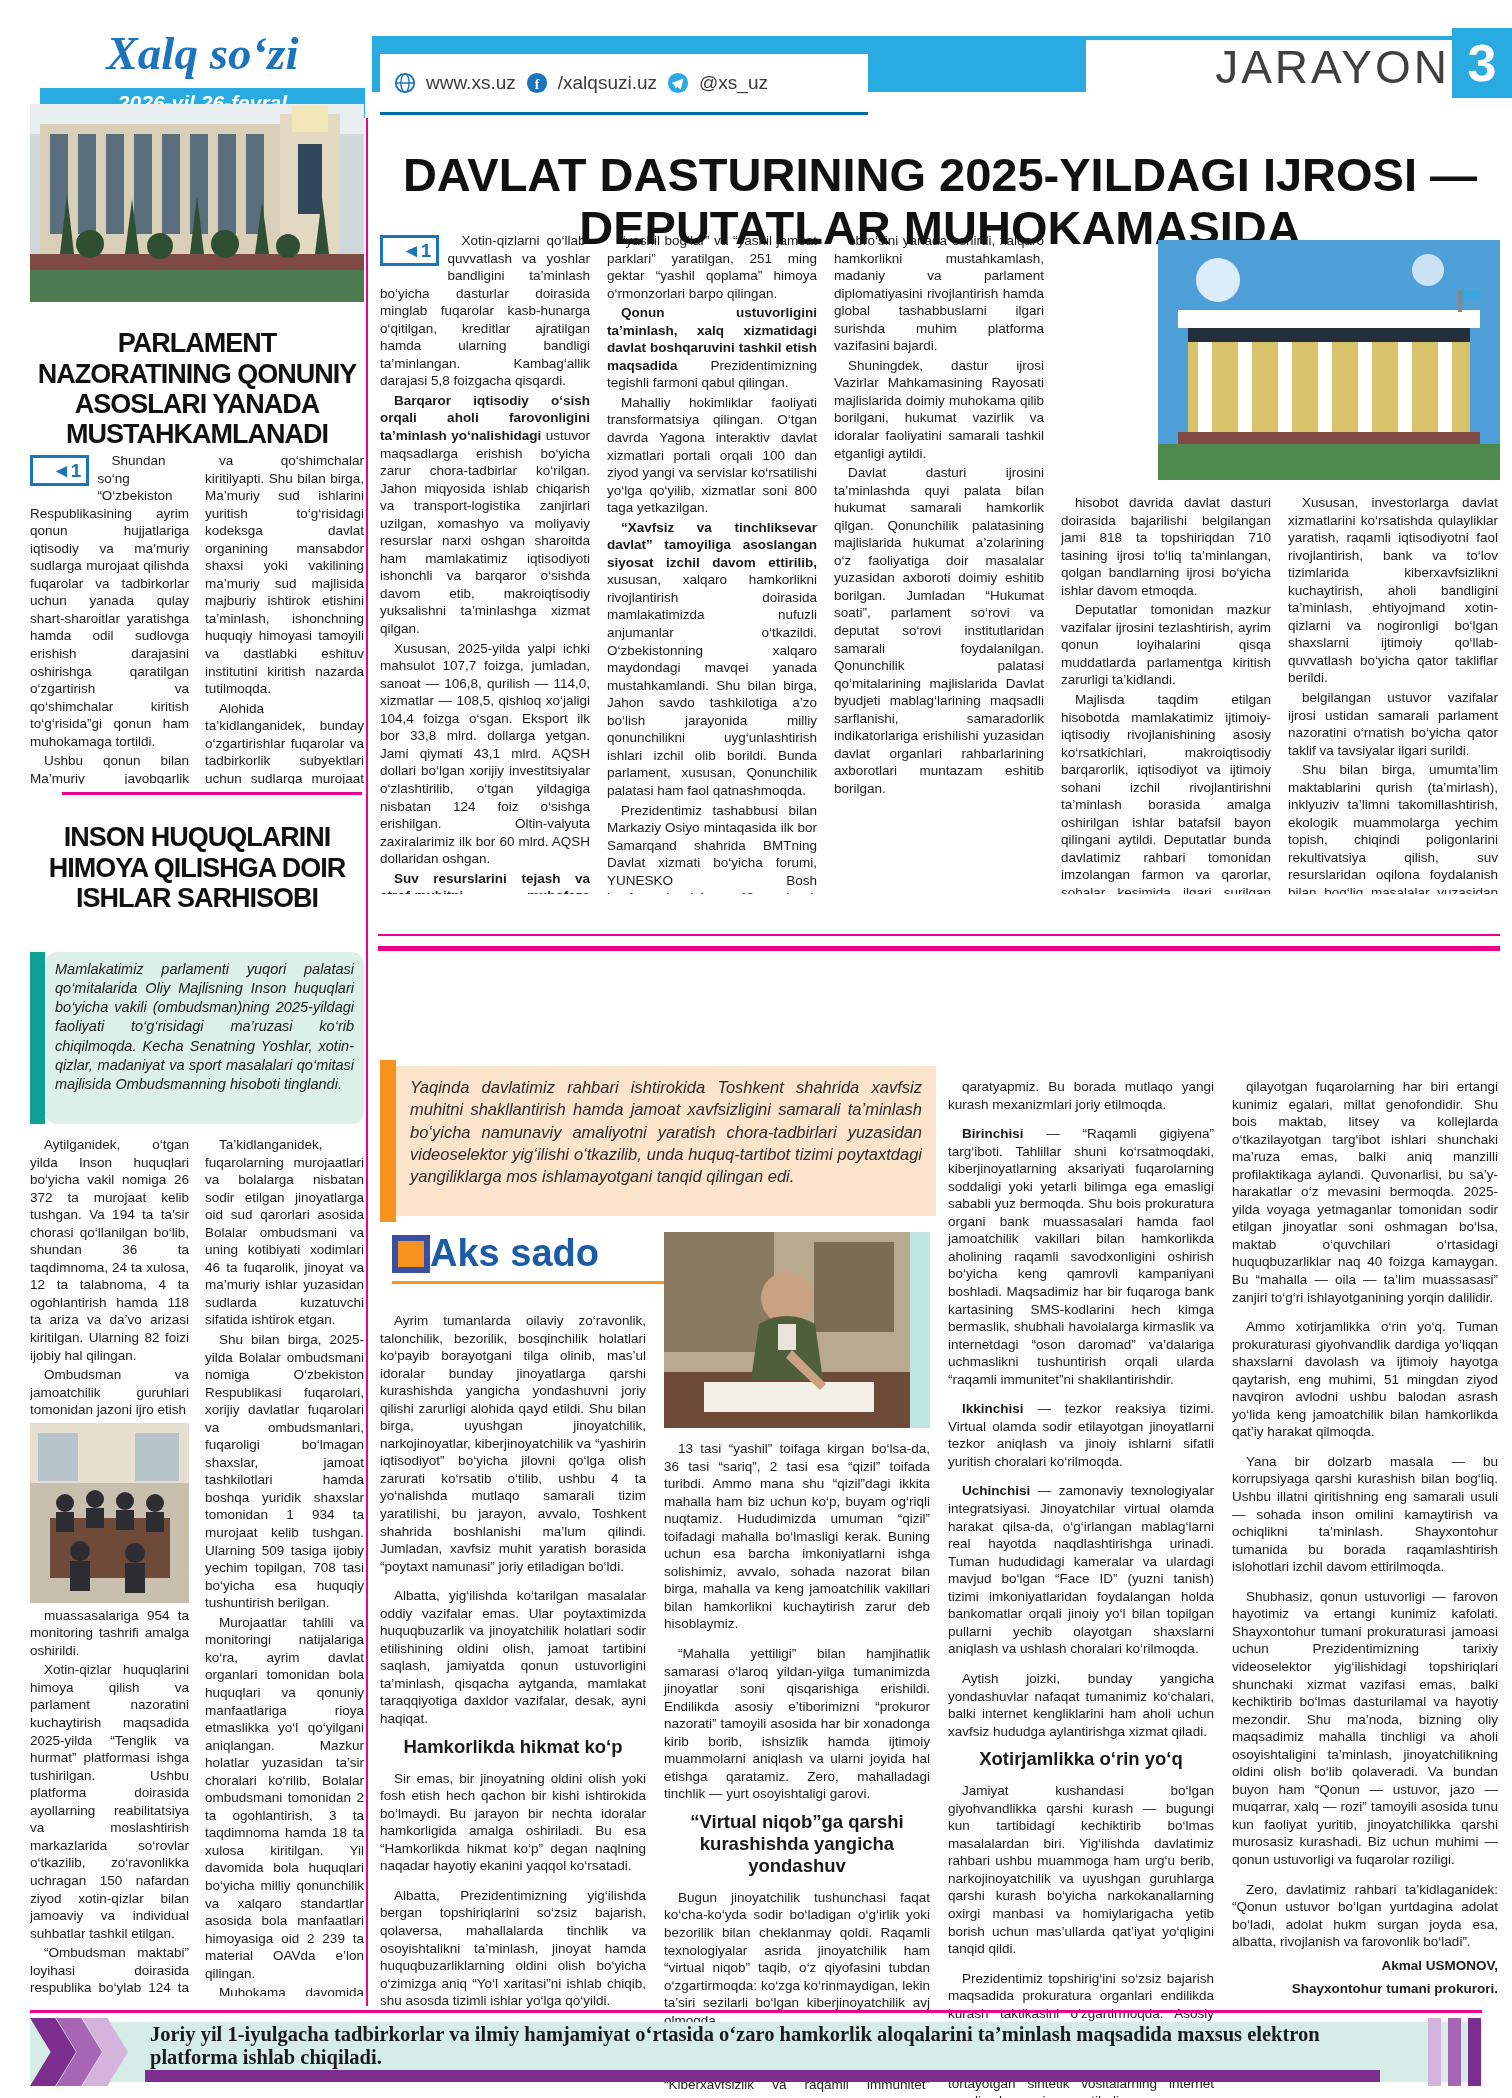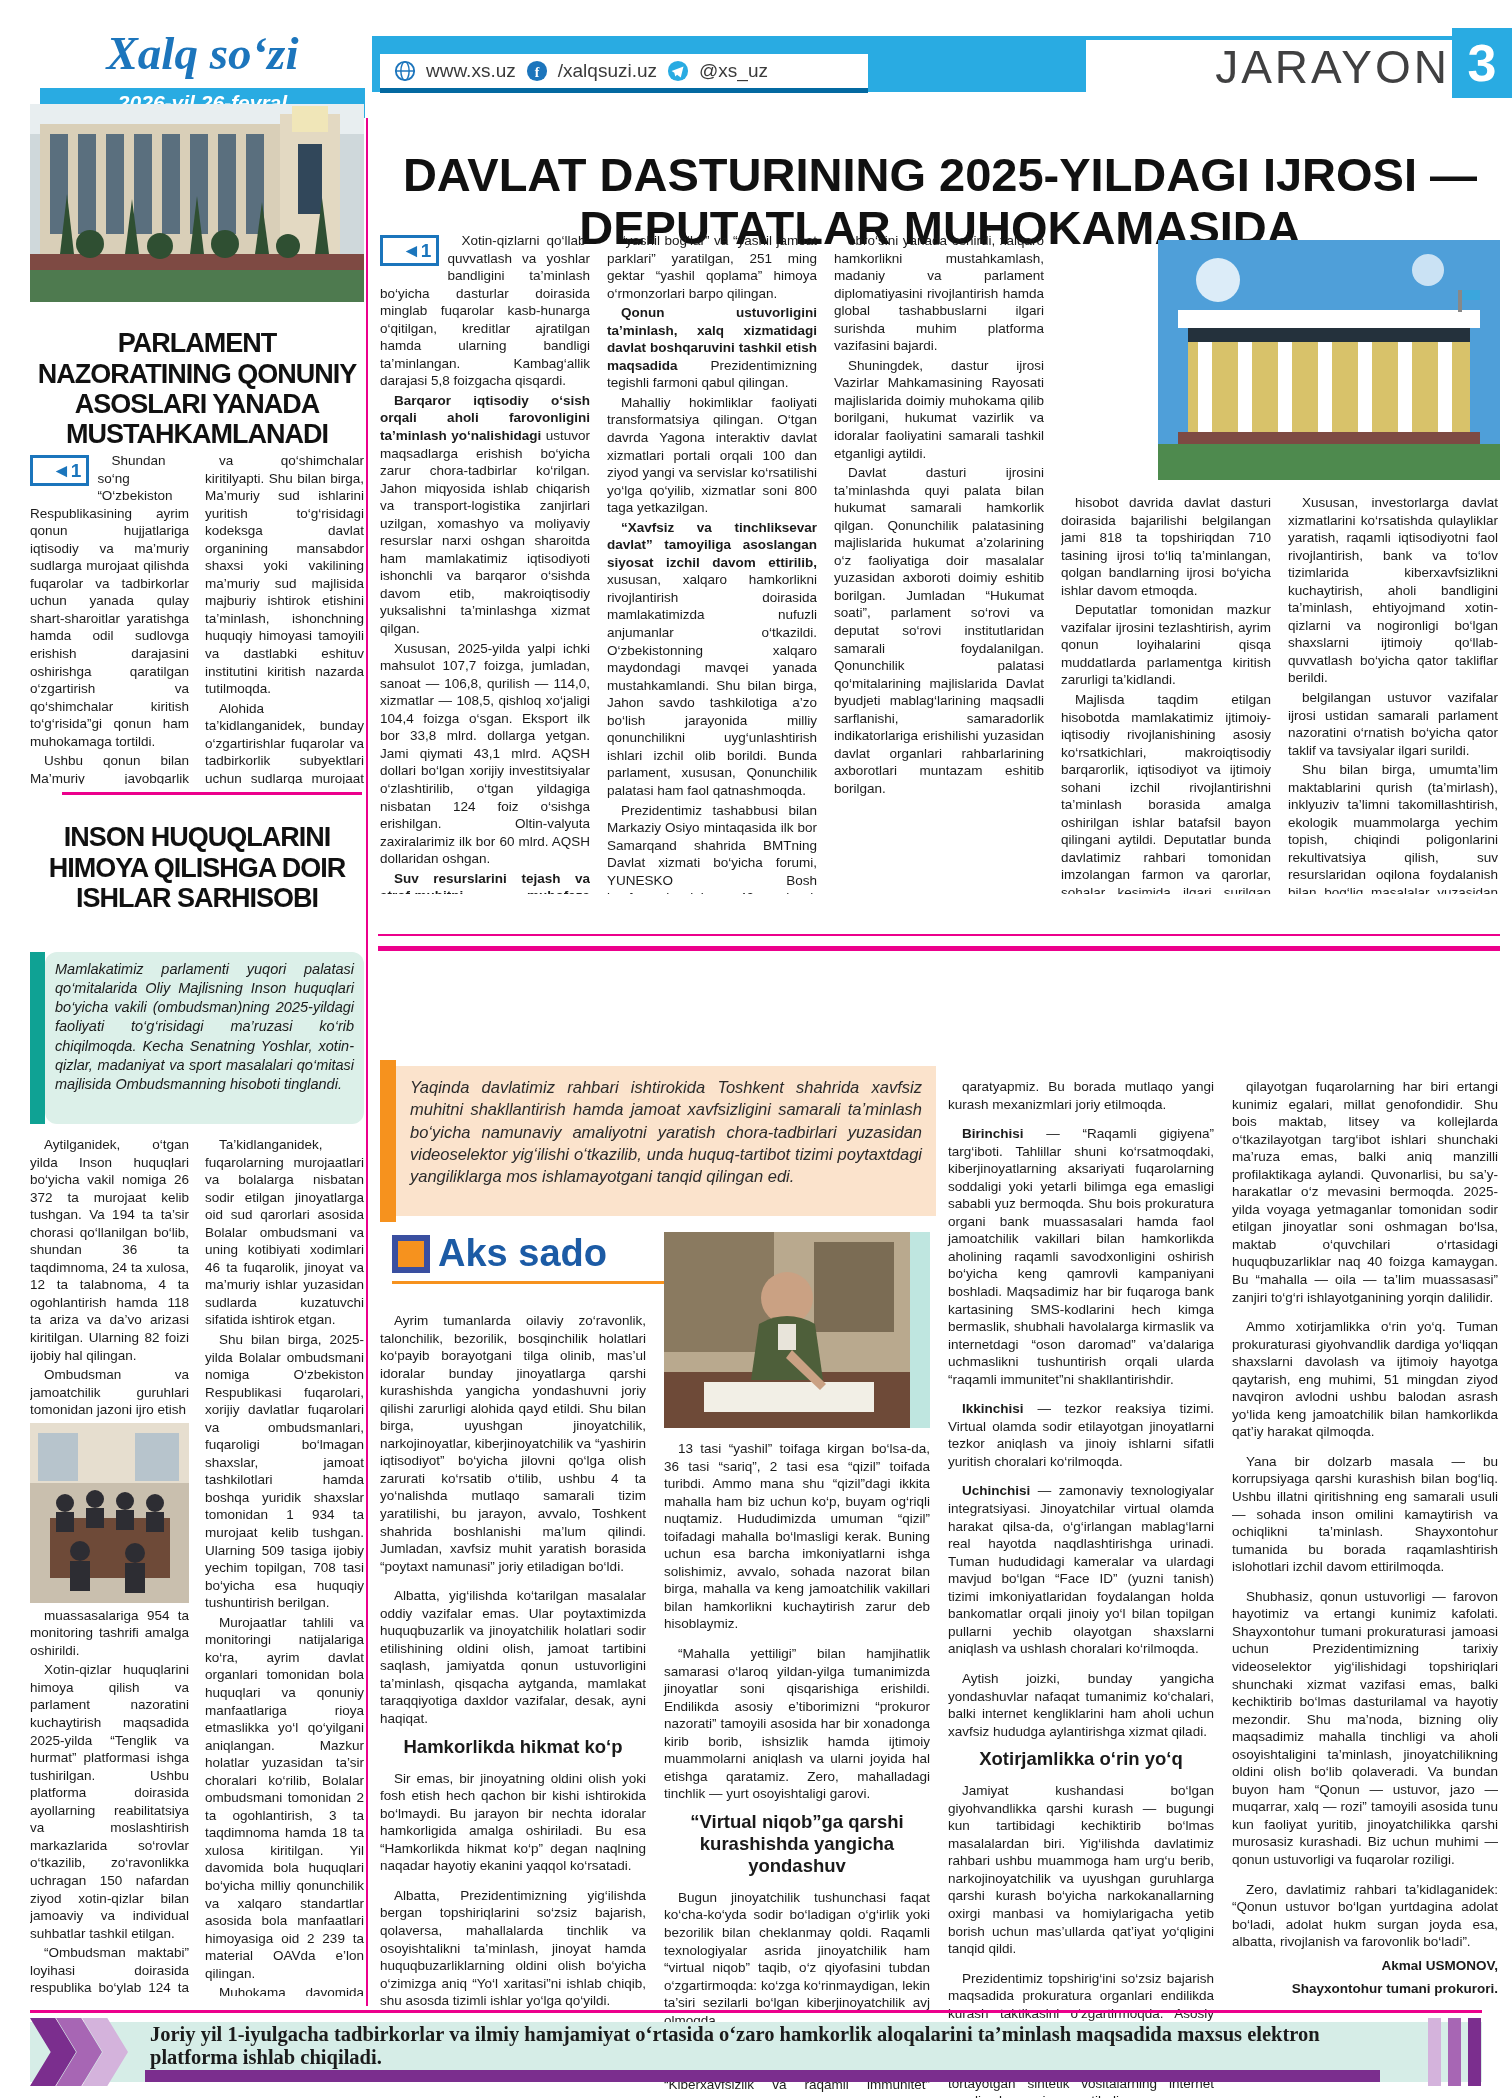--- a/index.html
+++ b/index.html
@@ -6,21 +6,21 @@
   .page{position:relative;width:1512px;height:2098px;background:#fff;overflow:hidden;
         font-family:"Liberation Sans",sans-serif;color:#1b1b1b;}
   
   .logo{position:absolute;left:40px;top:26px;width:325px;height:58px;
         font-family:"Liberation Serif",serif;font-style:italic;font-weight:bold;
         font-size:47px;color:#1C75BC;text-align:center;}
   .datebar{position:absolute;left:40px;top:88px;width:325px;height:30px;background:#29ABE2;
         color:#fff;font-weight:bold;font-style:italic;font-size:21px;text-align:center;line-height:30px;}
   .cyanband{position:absolute;left:372px;top:36px;width:1140px;height:56px;background:#29ABE2;}
   .contacts{position:absolute;left:380px;top:54px;width:460px;height:34px;background:#fff;
-        border-bottom:5px solid #0369a1;display:flex;align-items:center;gap:10px;padding:0 14px;
+        border-bottom:3px solid #0369a1;display:flex;align-items:center;gap:10px;padding:12px 14px;
         font-size:19px;color:#3a3a3a;}
   .contacts .ic{width:22px;height:22px;flex:0 0 auto;}
   .jaraybox{position:absolute;left:1086px;top:40px;width:364px;height:54px;background:#fff;
         display:flex;align-items:center;justify-content:flex-end;padding-right:14px;
         font-size:46px;letter-spacing:3px;color:#404041;font-weight:normal;}
   .pagenum{position:absolute;left:1452px;top:28px;width:60px;height:70px;background:#29ABE2;
         color:#fff;font-weight:bold;font-size:52px;display:flex;align-items:center;justify-content:center;}
   
   .vrule{position:absolute;left:366px;top:118px;width:2px;height:1888px;background:#EC008C;}
   .hrule-left{position:absolute;left:62px;top:792px;width:300px;height:3px;background:#EC008C;}
@@ -59,21 +59,21 @@
   
   .banner{position:absolute;left:378px;top:952px;width:1122px;height:102px;background:#8A4099;
         color:#fff;font-weight:bold;font-size:37px;text-align:center;line-height:1.25;
         display:flex;align-items:center;justify-content:center;padding:0 40px;box-sizing:border-box;}
   
   .peach{position:absolute;left:380px;top:1066px;width:556px;height:150px;display:flex;}
   .peach .obar{width:16px;background:#F6921E;margin-top:-6px;height:162px;}
   .peach .txt{flex:1;background:#FBE3CC;font-style:italic;font-size:16.5px;line-height:1.35;
         padding:10px 14px;text-align:justify;color:#2b2b2b;}
   .akshead{position:absolute;left:392px;top:1232px;width:380px;}
-  .akshead .row{display:flex;align-items:center;gap:8px;}
+  .akshead .row{display:flex;align-items:center;gap:0;}
   .akssq{width:26px;height:26px;background:#F6921E;border:6px solid #3A4FA0;}
   .akslabel{font-size:38px;font-weight:bold;color:#1C5BA5;}
   .aksline{height:3px;background:#F6921E;margin-top:6px;width:330px;}
   .akscol1{position:absolute;left:380px;top:1300px;width:266px;height:692px;}
   .akscol2{position:absolute;left:664px;top:1232px;width:266px;height:760px;}
   .akscol3{position:absolute;left:948px;top:1066px;width:266px;height:926px;}
   .akscol4{position:absolute;left:1232px;top:1066px;width:266px;height:926px;}
   .akscol1 p,.akscol2 p,.akscol3 p,.akscol4 p{margin:12px 0 2px 0;text-indent:14px;text-align:justify;
         font-size:13.5px;line-height:1.3;}
   .akscol1 h3,.akscol2 h3,.akscol3 h3,.akscol4 h3{margin:8px 0 4px 0;text-align:center;font-size:18.5px;}

